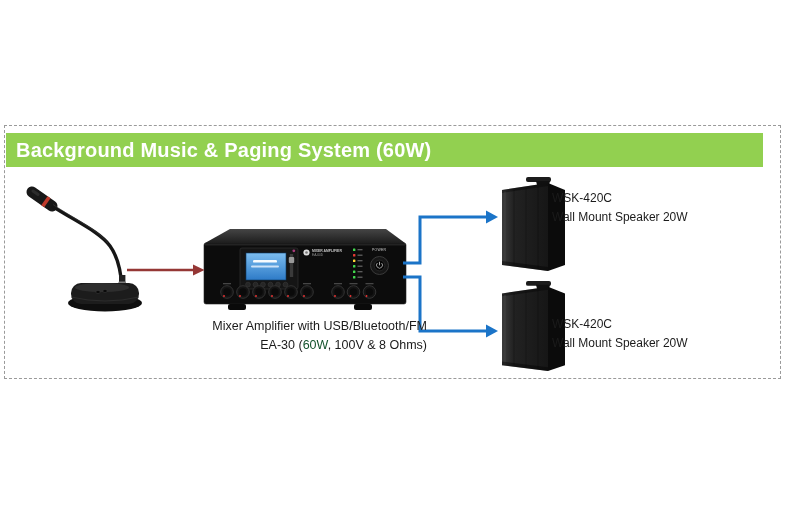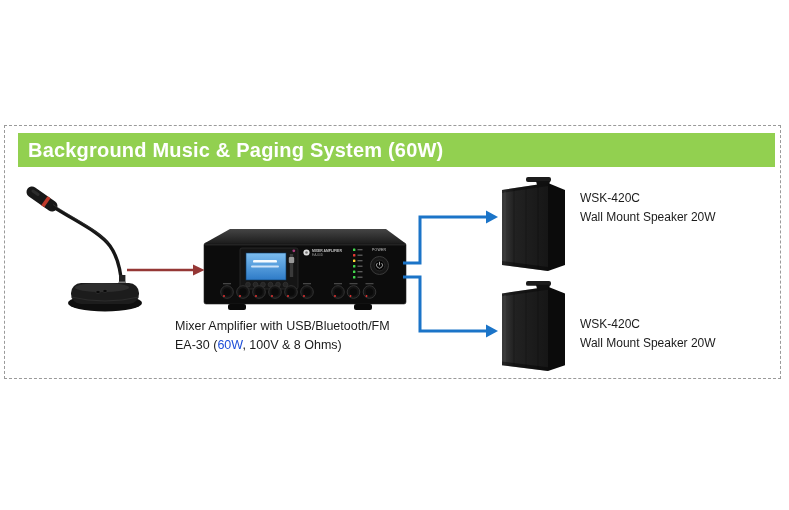--- a/index.html
+++ b/index.html
@@ -5,33 +5,33 @@
   html,body{margin:0;padding:0;background:#fff;}
   .canvas{
     position:relative;width:789px;height:510px;background:#fff;overflow:hidden;
     font-family:"Liberation Sans",sans-serif;
   }
   .frame{
     position:absolute;left:4px;top:125px;width:775px;height:252px;
     border:1px dashed #9a9a9a;
   }
   .banner{
-    position:absolute;left:18px;top:133px;width:757px;height:34px;
+    position:absolute;left:6px;top:133px;width:757px;height:34px;
     background:#92D050;color:#fff;font-weight:bold;font-size:20px;
     line-height:34px;padding-left:10px;box-sizing:border-box;
     letter-spacing:.2px;
   }
   .dev{position:absolute;}
   .caption{
-    position:absolute;left:175px;top:317px;width:252px;text-align:left;
+    position:absolute;left:175px;top:317px;width:252px;text-align:right;
     font-size:12.5px;line-height:1.5;color:#1b1b1b;
   }
-  .caption .pw{color:#1d4ed8;}
+  .caption .pw{color:#14532d;}
   .spk-label{
-    position:absolute;left:580px;width:190px;font-size:12px;line-height:1.55;color:#1b1b1b;
+    position:absolute;left:552px;width:190px;font-size:12px;line-height:1.55;color:#1b1b1b;
   }
   .spk-label.one{top:189px;}
   .spk-label.two{top:315px;}
   .connectors{position:absolute;left:0;top:0;pointer-events:none;}
 </style>
 </head>
 <body>
 
 <div class="canvas">
 

